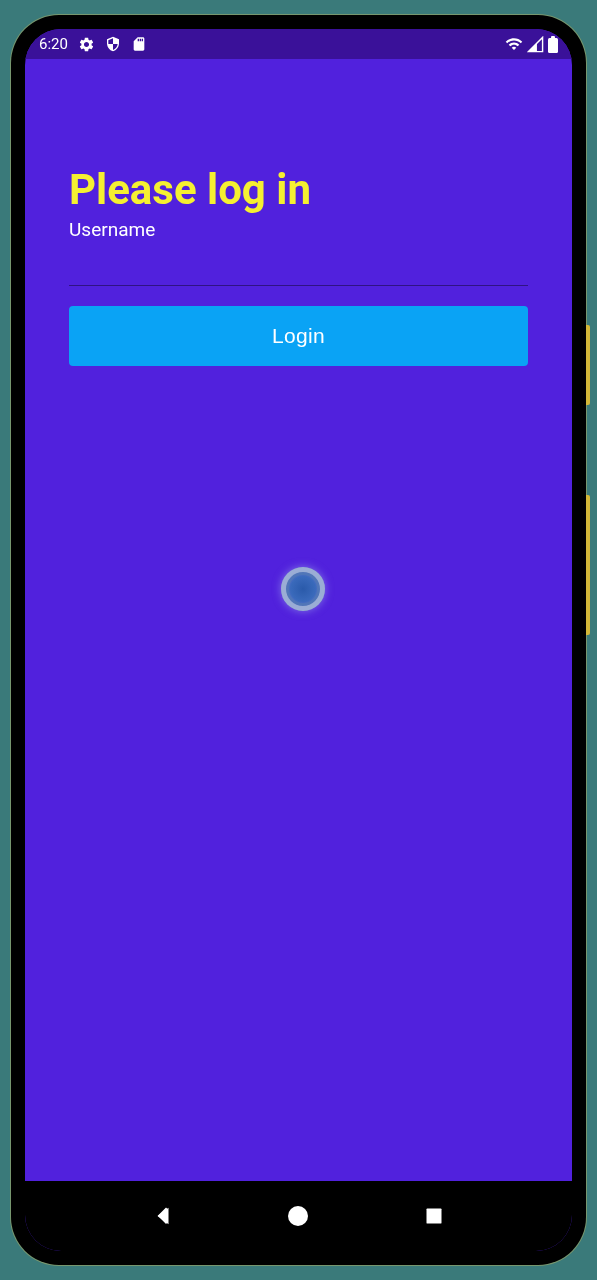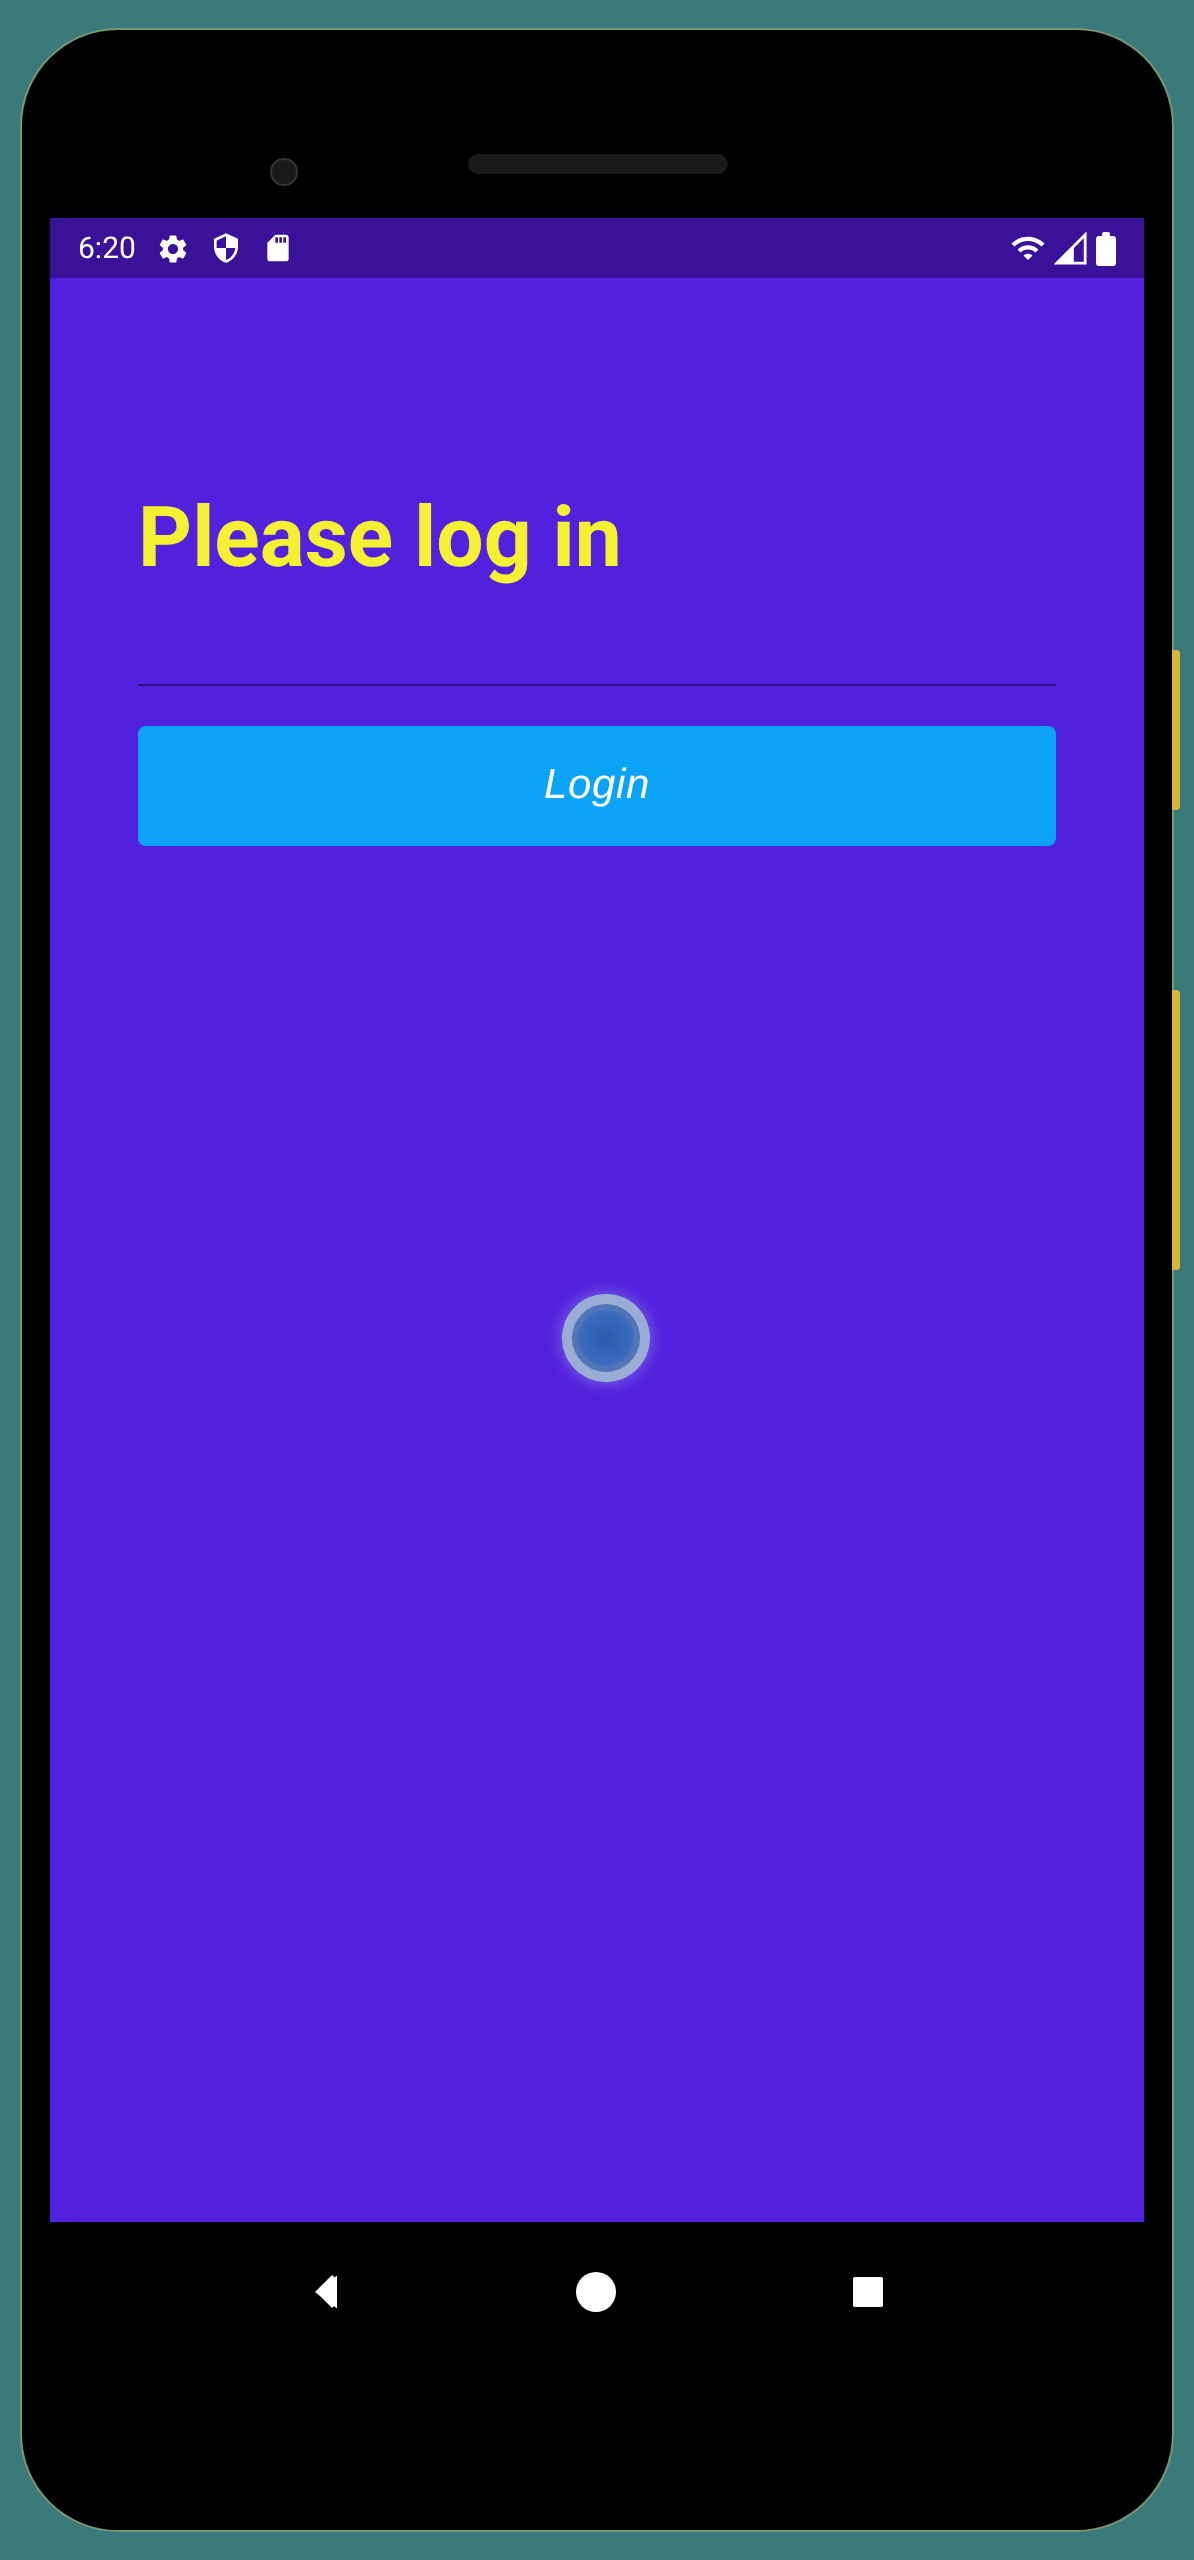--- a/index.html
+++ b/index.html
@@ -48,21 +48,21 @@
       border-radius: 0 2px 2px 0;
     }
     
     .phone-inner {
       width: 100%;
       height: 100%;
       background: #000;
       border-radius: 36px;
       overflow: hidden;
       display: flex;
-      flex-direction: column;
+      flex-direction: row;
     }
     
     .speaker-area {
       height: 80px;
       position: relative;
       display: flex;
       align-items: center;
       justify-content: center;
     }
     
@@ -168,21 +168,20 @@
       background: #0aa3f5;
       color: #fff;
       border: none;
       border-radius: 4px;
       font-size: 21px;
       font-weight: 400;
       padding: 18px 16px;
       margin-top: 20px;
       cursor: pointer;
       letter-spacing: 0.3px;
-      font-style: italic;
     }
     
     .touch-indicator {
       position: absolute;
       left: 256px;
       top: 508px;
       width: 44px;
       height: 44px;
       border-radius: 50%;
       background: radial-gradient(circle, #2a5aaa 0%, #3a6abb 40%, rgba(150,170,220,0.6) 65%, rgba(200,210,240,0.2) 85%, transparent 100%);
@@ -263,20 +262,21 @@
                 <rect x="3" y="0" width="4" height="2.5" rx="1"></rect>
               </svg>
           </span>
         </div>
       </div>
 
       <div class="content">
         <h1 class="title">Please log in</h1>
 
         <div class="field-group">
+          <div class="field-label">Username</div>
           <input class="field-input" type="text" value="" style="">
         </div>
 
 
         <button class="login-button">Login</button>
 
         <div class="touch-indicator"></div>
       </div>
 
       <div class="nav-bar">

